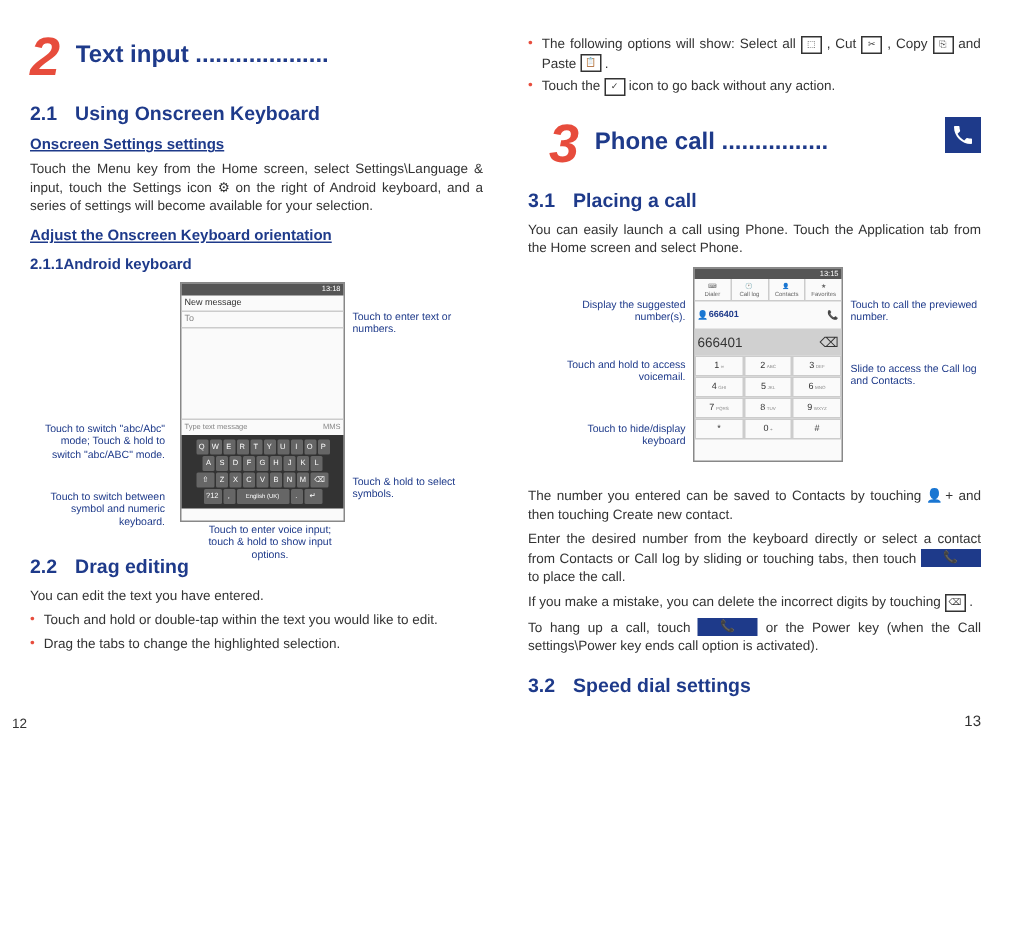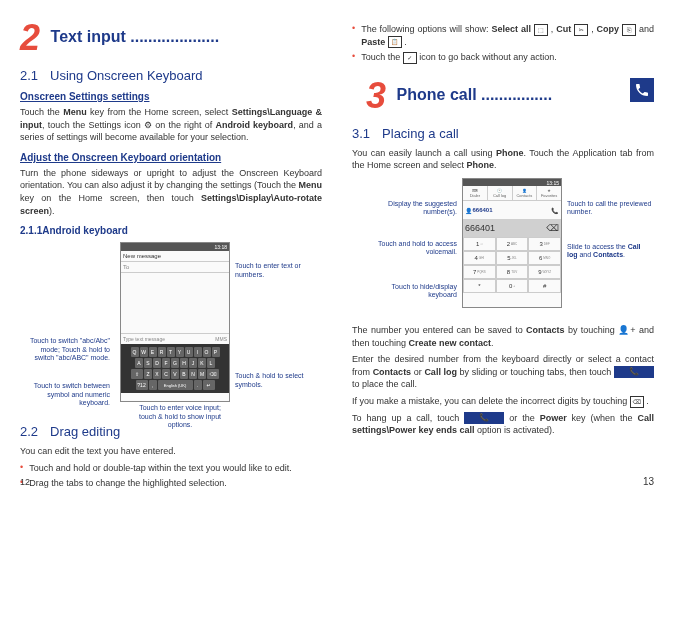--- a/index.html
+++ b/index.html
@@ -36,21 +36,21 @@
     font-size: 16px;
     font-weight: bold;
     display: inline-block;
     vertical-align: top;
     margin-top: 8px;
     margin-left: 8px;
   }
   .h2 {
     color: #1e3a8a;
     font-size: 13px;
-    font-weight: normal;
+    font-weight: bold;
     margin: 12px 0 6px 0;
   }
   .h2 .num { margin-right: 12px; }
   .h3 {
     color: #1e3a8a;
     font-size: 10px;
     font-weight: bold;
     margin: 8px 0 4px 0;
     text-decoration: underline;
   }
@@ -58,22 +58,22 @@
     color: #1e3a8a;
     font-size: 10px;
     font-weight: bold;
     margin: 8px 0 4px 0;
   }
   .h4 .num { }
   p { margin: 4px 0; line-height: 1.4; text-align: justify; }
   .bullet { display: flex; margin: 3px 0; }
   .bullet-dot { color: #e74c3c; margin-right: 6px; }
   .bullet-text { flex: 1; line-height: 1.4; text-align: justify; }
-  b { font-weight: bold; }
-  .page-num-left { position: absolute; bottom: 6px; left: 20px; font-size: 9px; color: #333; }
+  b { font-weight: normal; }
+  .page-num-left { position: absolute; bottom: 6px; left: 8px; font-size: 9px; color: #333; }
   .page-num-right { position: absolute; bottom: 6px; right: 20px; font-size: 10px; color: #333; }
   .phone-icon-box {
     position: absolute;
     top: 78px;
     right: 20px;
     width: 24px;
     height: 24px;
     background: #1e3a8a;
     display: flex;
     align-items: center;
@@ -142,21 +142,20 @@
     <span class="chapter-title">Text input ....................</span>
   </div>
 
   <div class="h2">
     <span class="num">2.1</span><span>Using Onscreen Keyboard</span>
   </div>
   <div class="h3">Onscreen Settings settings</div>
   <p>Touch the <b>Menu</b> key from the Home screen, select <b>Settings\Language &amp; input</b>, touch the Settings icon <span>⚙</span> on the right of <b>Android keyboard</b>, and a series of settings will become available for your selection.</p>
 
   <div class="h3">Adjust the Onscreen Keyboard orientation</div>
-  <p>Turn the phone sideways or upright to adjust the Onscreen Keyboard orientation. You can also adjust it by changing the settings (Touch the <b>Menu</b> key on the Home screen, then touch <b>Settings\Display\Auto-rotate screen</b>).</p>
 
   <div class="h4">
     <span class="num">2.1.1</span><span>Android keyboard</span>
   </div>
 
   <div class="kb-figure">
     <div class="kb-screen">
       <div class="kb-status">
           <span>13:18</span>
         </div>
@@ -319,15 +318,18 @@
     <div class="dial-callout left" style="left:20px; top:62px;">Touch and hold to access voicemail.</div>
     <div class="dial-callout right" style="left:215px; top:65px;">Slide to access the <b>Call log</b> and <b>Contacts</b>.</div>
     <div class="dial-callout left" style="left:20px; top:105px;">Touch to hide/display keyboard</div>
   </div>
 
   <p>The number you entered can be saved to <b>Contacts</b> by touching <span>👤+</span> and then touching <b>Create new contact</b>.</p>
   <p>Enter the desired number from the keyboard directly or select a contact from <b>Contacts</b> or <b>Call log</b> by sliding or touching tabs, then touch <span class="call-btn">📞</span> to place the call.</p>
   <p>If you make a mistake, you can delete the incorrect digits by touching <span class="inline-icon">⌫</span> .</p>
   <p>To hang up a call, touch <span class="call-btn">📞</span> or the <b>Power</b> key (when the <b>Call settings\Power key ends call</b> option is activated).</p>
 
+  <div class="h2">
+    <span class="num">3.2</span><span>Speed dial settings</span>
+  </div>
 
   <div class="page-num-right">13</div>
 </div>
 
 </body></html>

